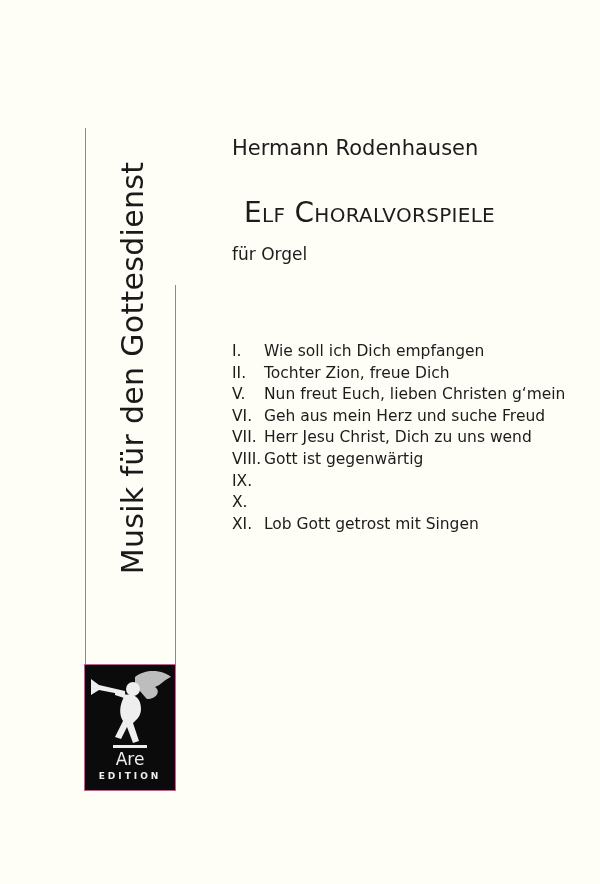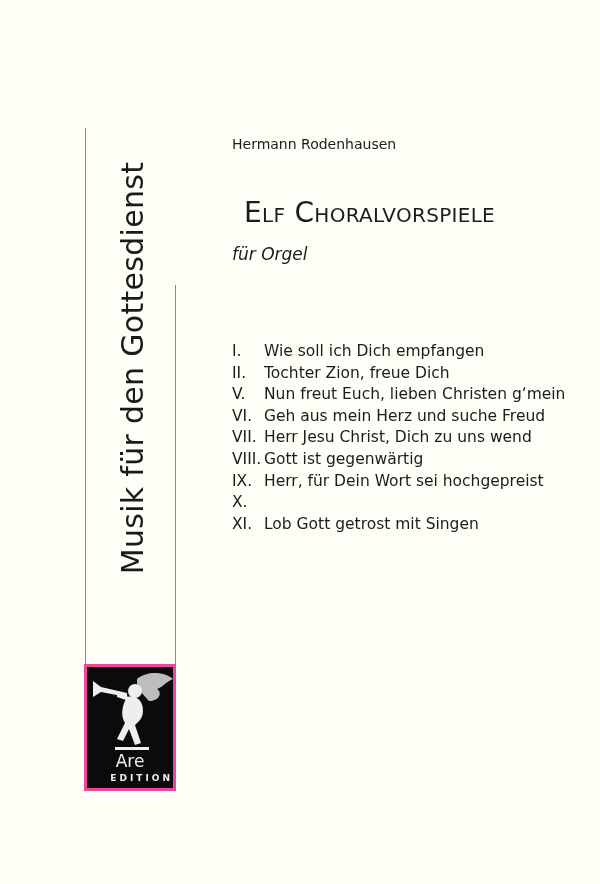--- a/index.html
+++ b/index.html
@@ -25,47 +25,46 @@
       transform: translate(-50%, -50%) rotate(-90deg);
       white-space: nowrap;
       font-size: 30px;
       letter-spacing: 0.3px;
       color: #1a1a1a;
     }
     .logo-box {
       position: absolute; left: 84px; top: 664px;
       width: 92px; height: 127px;
       background: #0b0b0b;
-      border: 3px solid #ec4899;
+      border: 1px solid #ec4899;
       box-sizing: border-box;
     }
     .logo-box svg { position: absolute; left: 0; top: 0; }
     .logo-are {
       position: absolute; left: 0; right: 0; top: 84px;
       text-align: center; color: #eee; font-size: 17px;
     }
     .logo-edition {
       position: absolute; left: 0; right: 0; top: 106px;
-      text-align: right; color: #eee; font-size: 9px;
+      text-align: center; color: #eee; font-size: 9px;
       letter-spacing: 3px; font-weight: bold;
     }
     .composer {
       position: absolute; left: 232px; top: 136px;
-      font-size: 14px; color: #1c1c1c;
+      font-size: 21px; color: #1c1c1c;
     }
     .main-title {
       position: absolute; left: 232px; top: 196px;
       font-size: 28px; font-variant: small-caps; letter-spacing: 0.3px;
       color: #1c1c1c;
       margin-left: 12px;
     }
     .subtitle {
       position: absolute; left: 232px; top: 244px;
       font-size: 17px;
-      font-style: italic;
     }
     .toc {
       position: absolute; left: 232px; top: 341px;
       list-style: none; margin: 0; padding: 0;
       font-size: 15.5px; line-height: 21.6px;
     }
     .toc li { display: flex; white-space: nowrap; }
     .toc .num { display: inline-block; width: 32px; }
   </style>
 </head>
@@ -119,21 +118,20 @@
   <li>
       <span class="num">VII.</span>
       <span>Herr Jesu Christ, Dich zu uns wend</span>
     </li>
   <li>
       <span class="num">VIII.</span>
       <span>Gott ist gegenwärtig</span>
     </li>
   <li>
       <span class="num">IX.</span>
-      <span>Herr, für Dein Wort sei hochgepreist</span>
     </li>
   <li>
       <span class="num">X.</span>
     </li>
   <li>
       <span class="num">XI.</span>
       <span>Lob Gott getrost mit Singen</span>
     </li>
 </ul>
 

